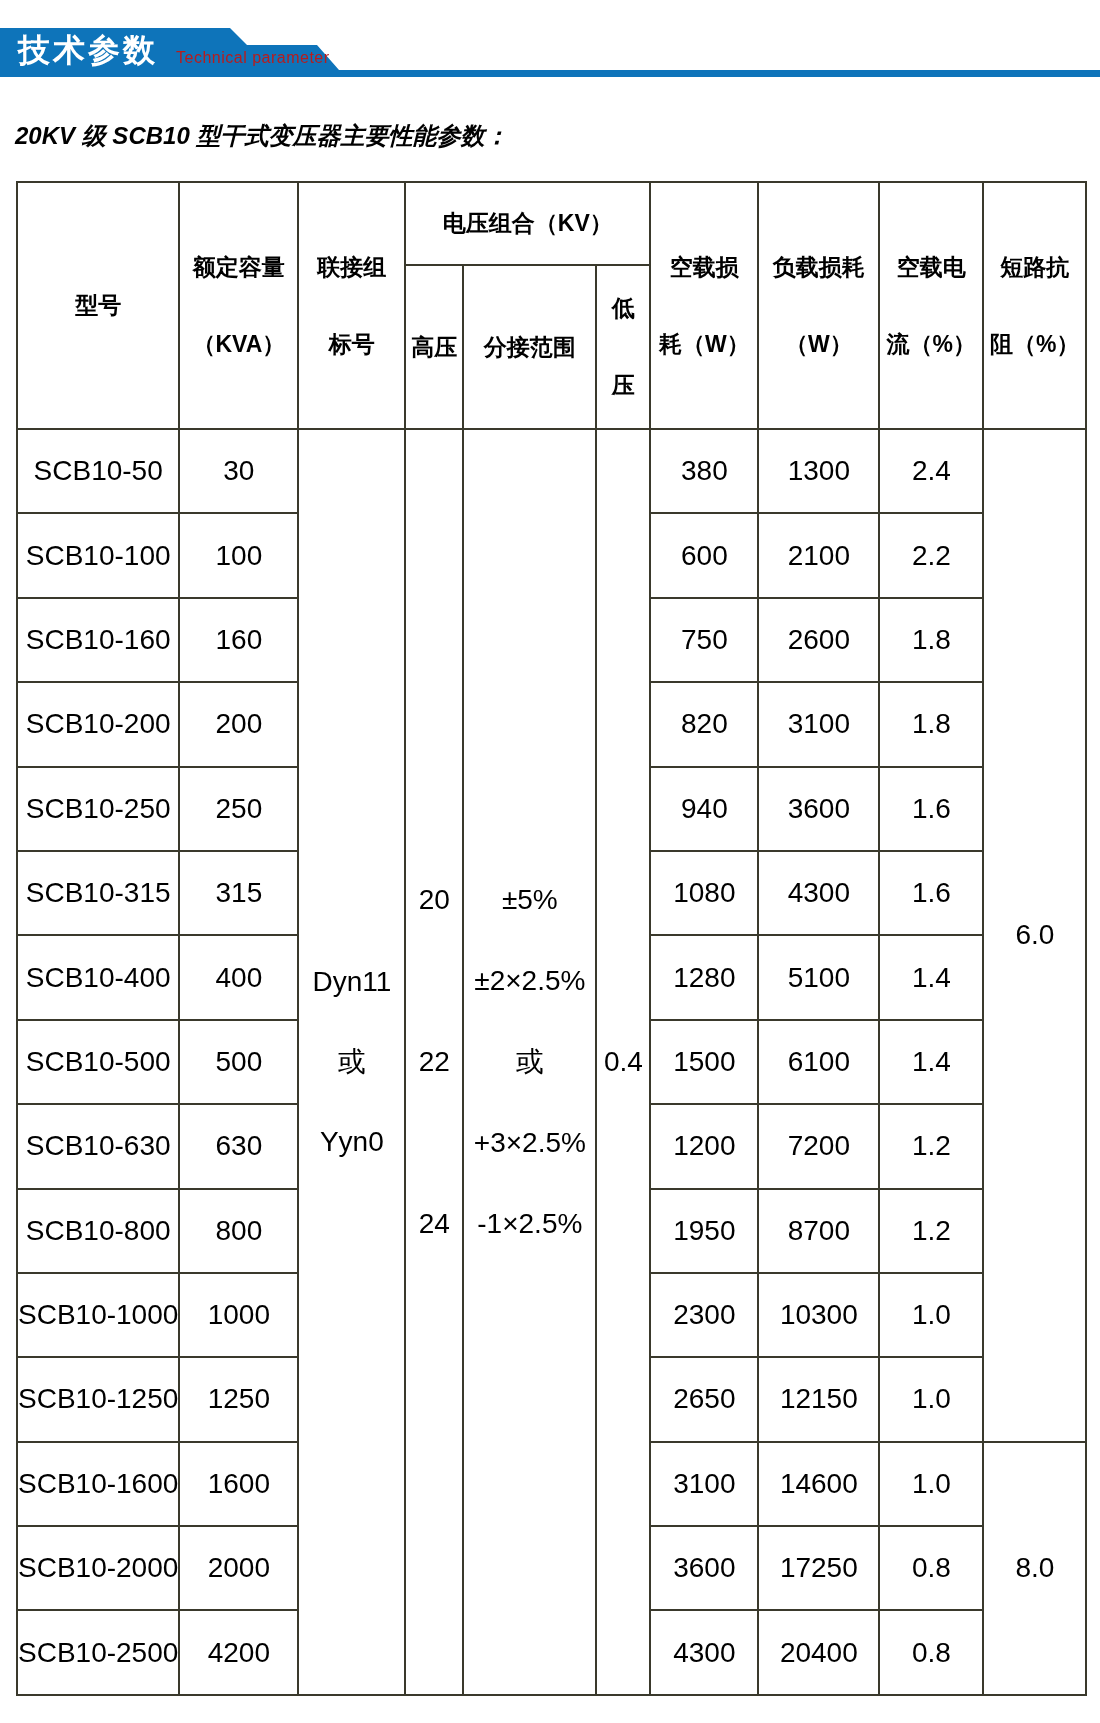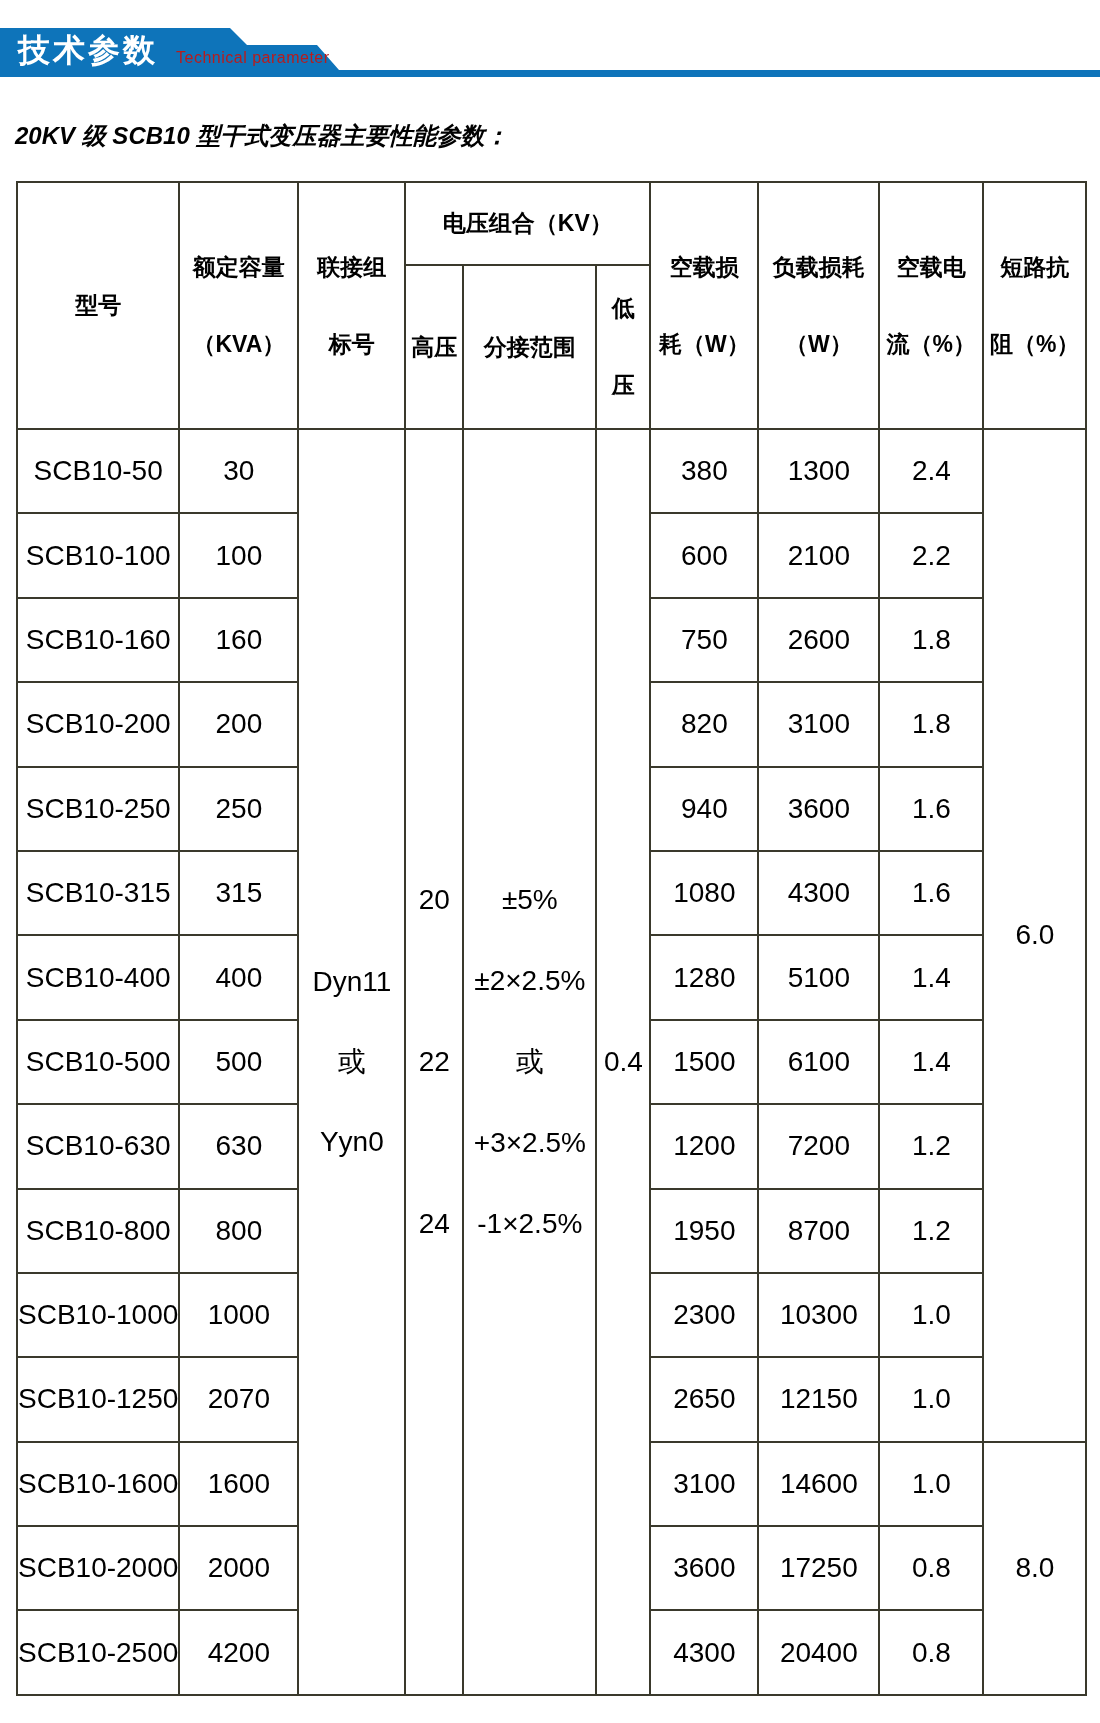--- a/index.html
+++ b/index.html
@@ -176,21 +176,21 @@
   </tr>
   <tr class="br">
     <td>SCB10-1000</td>
     <td>1000</td>
     <td>2300</td>
     <td>10300</td>
     <td>1.0</td>
   </tr>
   <tr class="br">
     <td>SCB10-1250</td>
-    <td>2070</td>
+    <td>1250</td>
     <td>2650</td>
     <td>12150</td>
     <td>1.0</td>
   </tr>
   <tr class="br">
     <td>SCB10-1600</td>
     <td>1600</td>
     <td>3100</td>
     <td>14600</td>
     <td>1.0</td>

